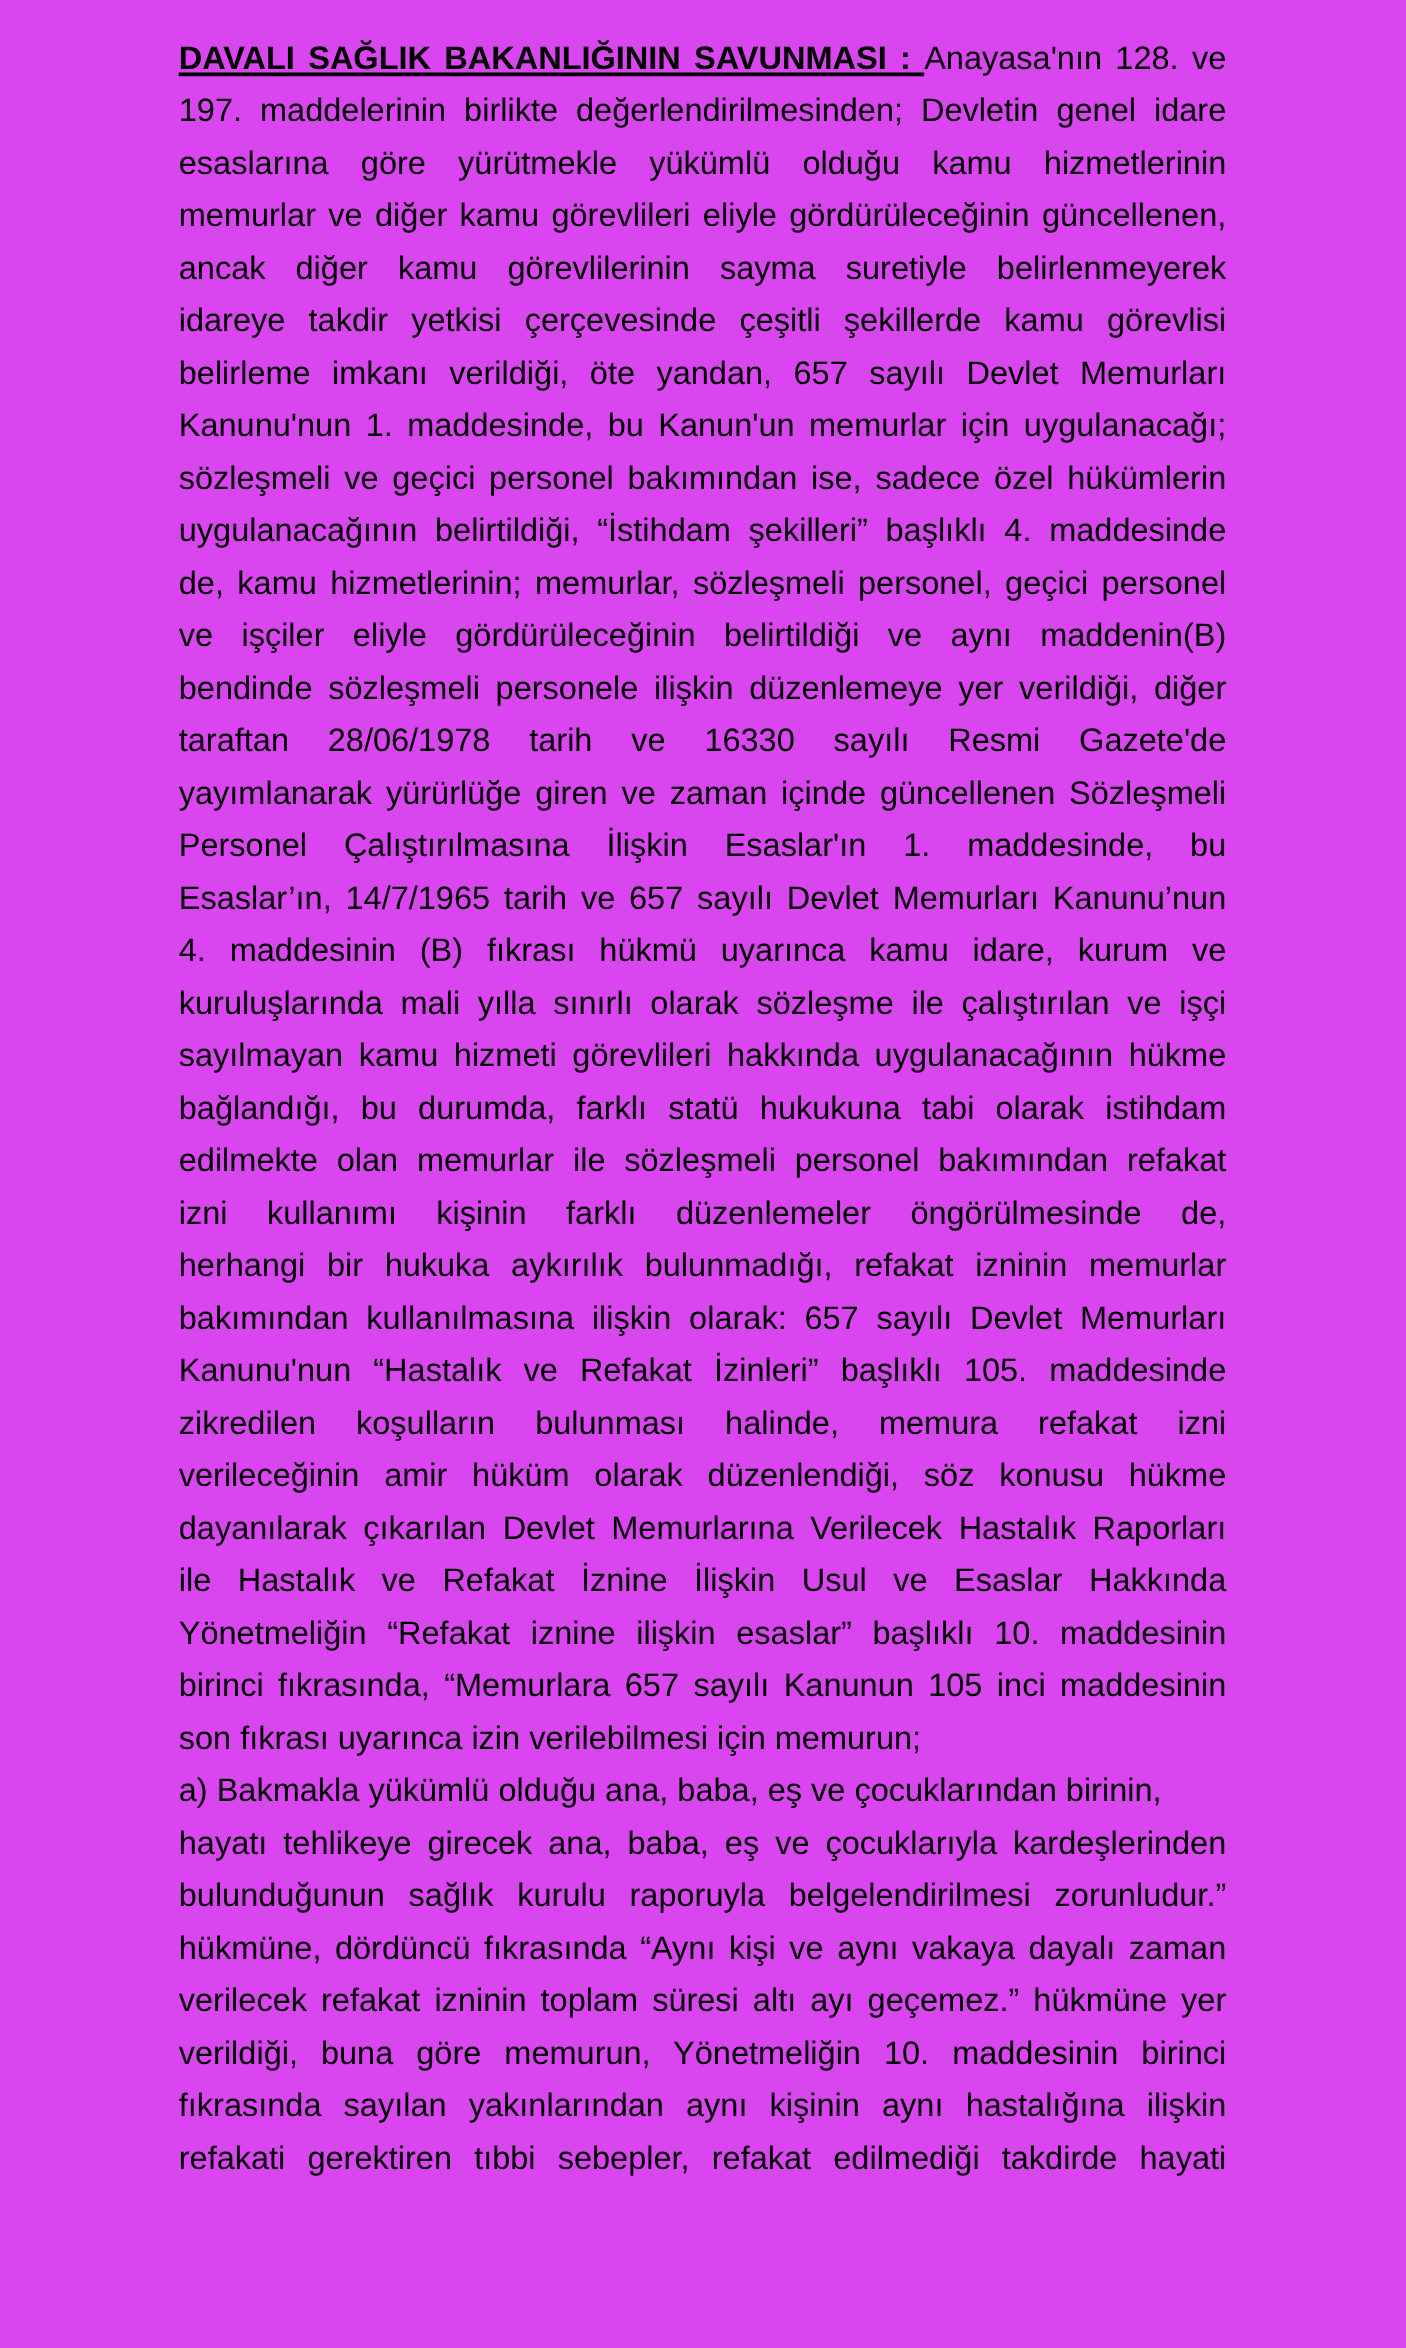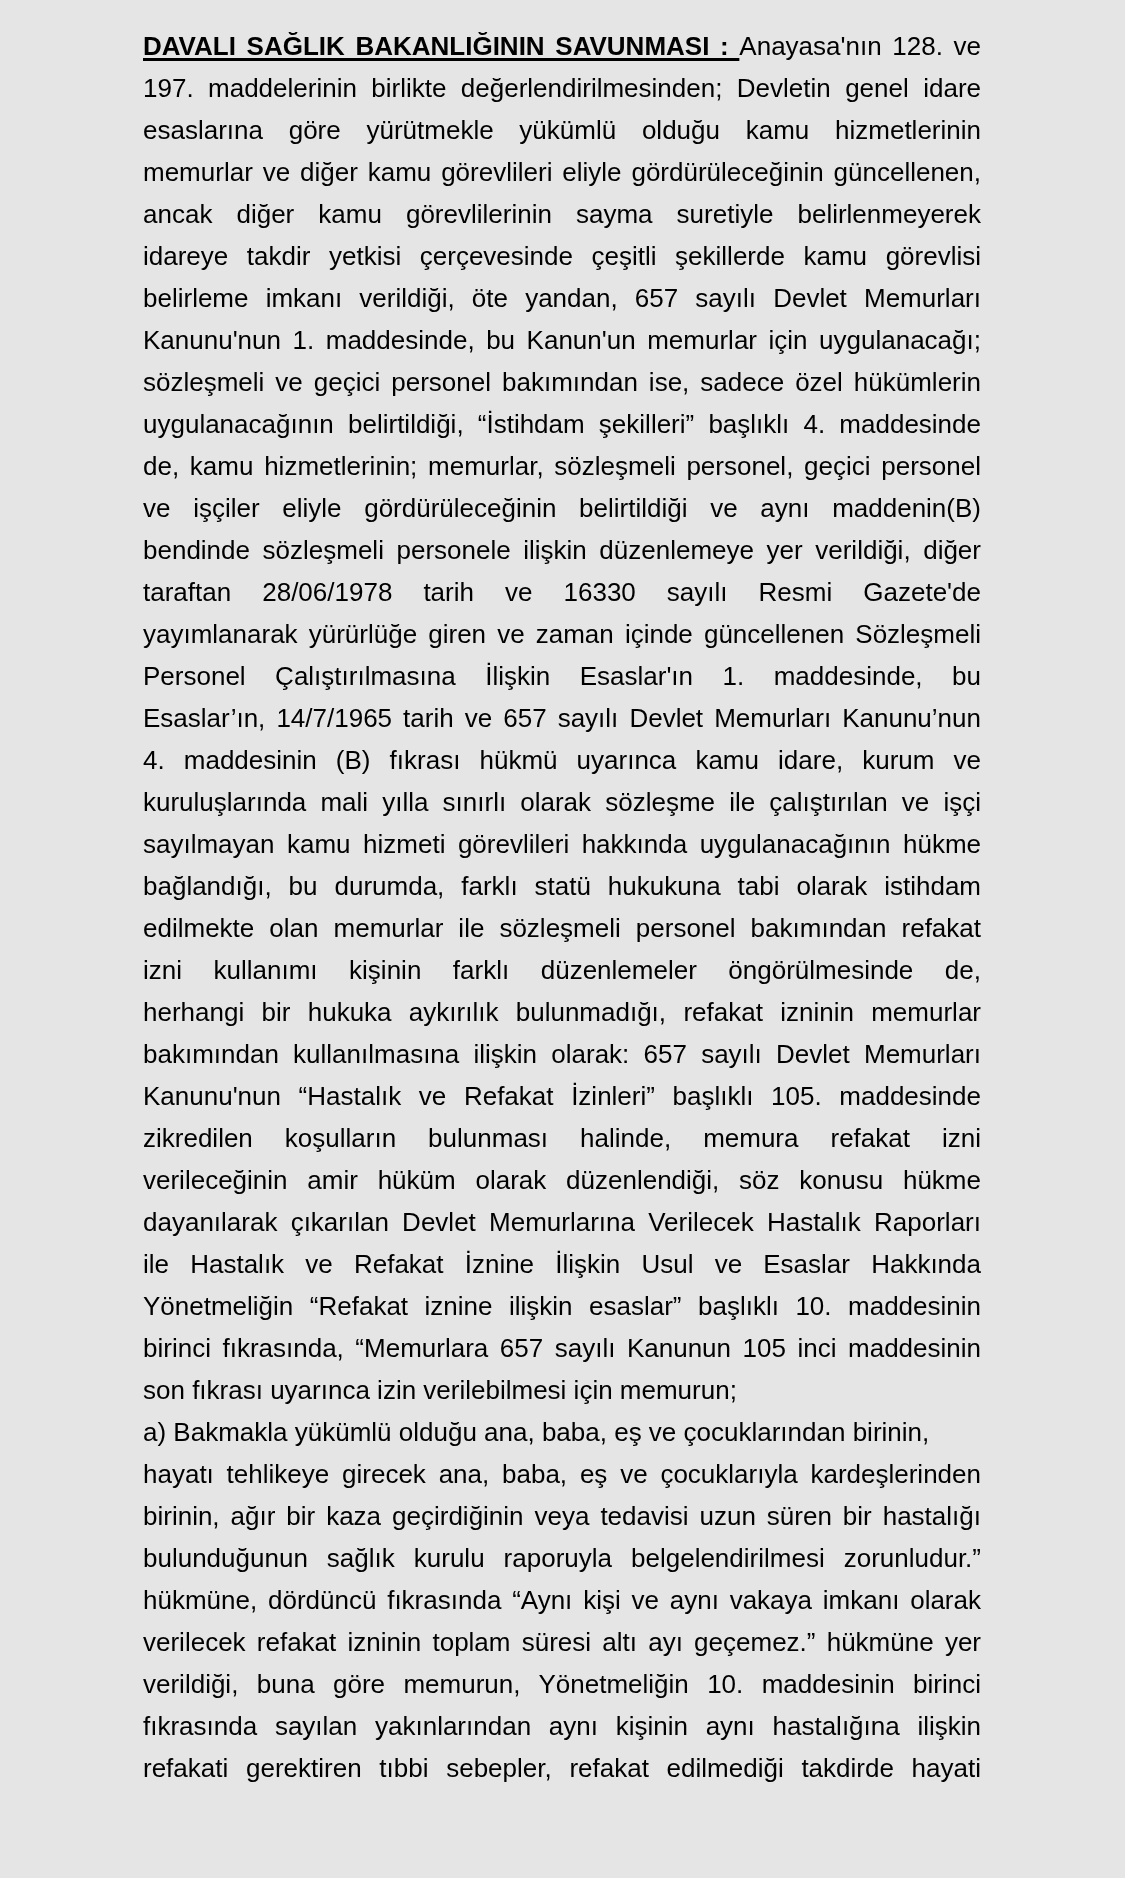--- a/index.html
+++ b/index.html
@@ -4,21 +4,21 @@
 <style>
   html, body {
     margin: 0;
     padding: 0;
     background: #ffffff;
   }
   .page {
     position: relative;
     width: 1125px;
     height: 1878px;
-    background: #e5e5e5;
+    background: #d946ef;
     overflow: hidden;
   }
   .content {
     position: absolute;
     left: 143px;
     top: 25px;
     width: 838px;
   }
   .line {
     font-family: "Liberation Sans", "DejaVu Sans", sans-serif;
@@ -75,21 +75,20 @@
       <div class="line">Kanunu'nun “Hastalık ve Refakat İzinleri” başlıklı 105. maddesinde</div>
       <div class="line">zikredilen koşulların bulunması halinde, memura refakat izni</div>
       <div class="line">verileceğinin amir hüküm olarak düzenlendiği, söz konusu hükme</div>
       <div class="line">dayanılarak çıkarılan Devlet Memurlarına Verilecek Hastalık Raporları</div>
       <div class="line">ile Hastalık ve Refakat İznine İlişkin Usul ve Esaslar Hakkında</div>
       <div class="line">Yönetmeliğin “Refakat iznine ilişkin esaslar” başlıklı 10. maddesinin</div>
       <div class="line">birinci fıkrasında, “Memurlara 657 sayılı Kanunun 105 inci maddesinin</div>
       <div class="line left">son fıkrası uyarınca izin verilebilmesi için memurun;</div>
       <div class="line left">a) Bakmakla yükümlü olduğu ana, baba, eş ve çocuklarından birinin,</div>
       <div class="line">hayatı tehlikeye girecek ana, baba, eş ve çocuklarıyla kardeşlerinden</div>
-      <div class="line">birinin, ağır bir kaza geçirdiğinin veya tedavisi uzun süren bir hastalığı</div>
       <div class="line">bulunduğunun sağlık kurulu raporuyla belgelendirilmesi zorunludur.”</div>
-      <div class="line">hükmüne, dördüncü fıkrasında “Aynı kişi ve aynı vakaya imkanı olarak</div>
+      <div class="line">hükmüne, dördüncü fıkrasında “Aynı kişi ve aynı vakaya dayalı zaman</div>
       <div class="line">verilecek refakat izninin toplam süresi altı ayı geçemez.” hükmüne yer</div>
       <div class="line">verildiği, buna göre memurun, Yönetmeliğin 10. maddesinin birinci</div>
       <div class="line">fıkrasında sayılan yakınlarından aynı kişinin aynı hastalığına ilişkin</div>
       <div class="line">refakati gerektiren tıbbi sebepler, refakat edilmediği takdirde hayati</div>
     </div>
 </div>
 
 </body></html>

